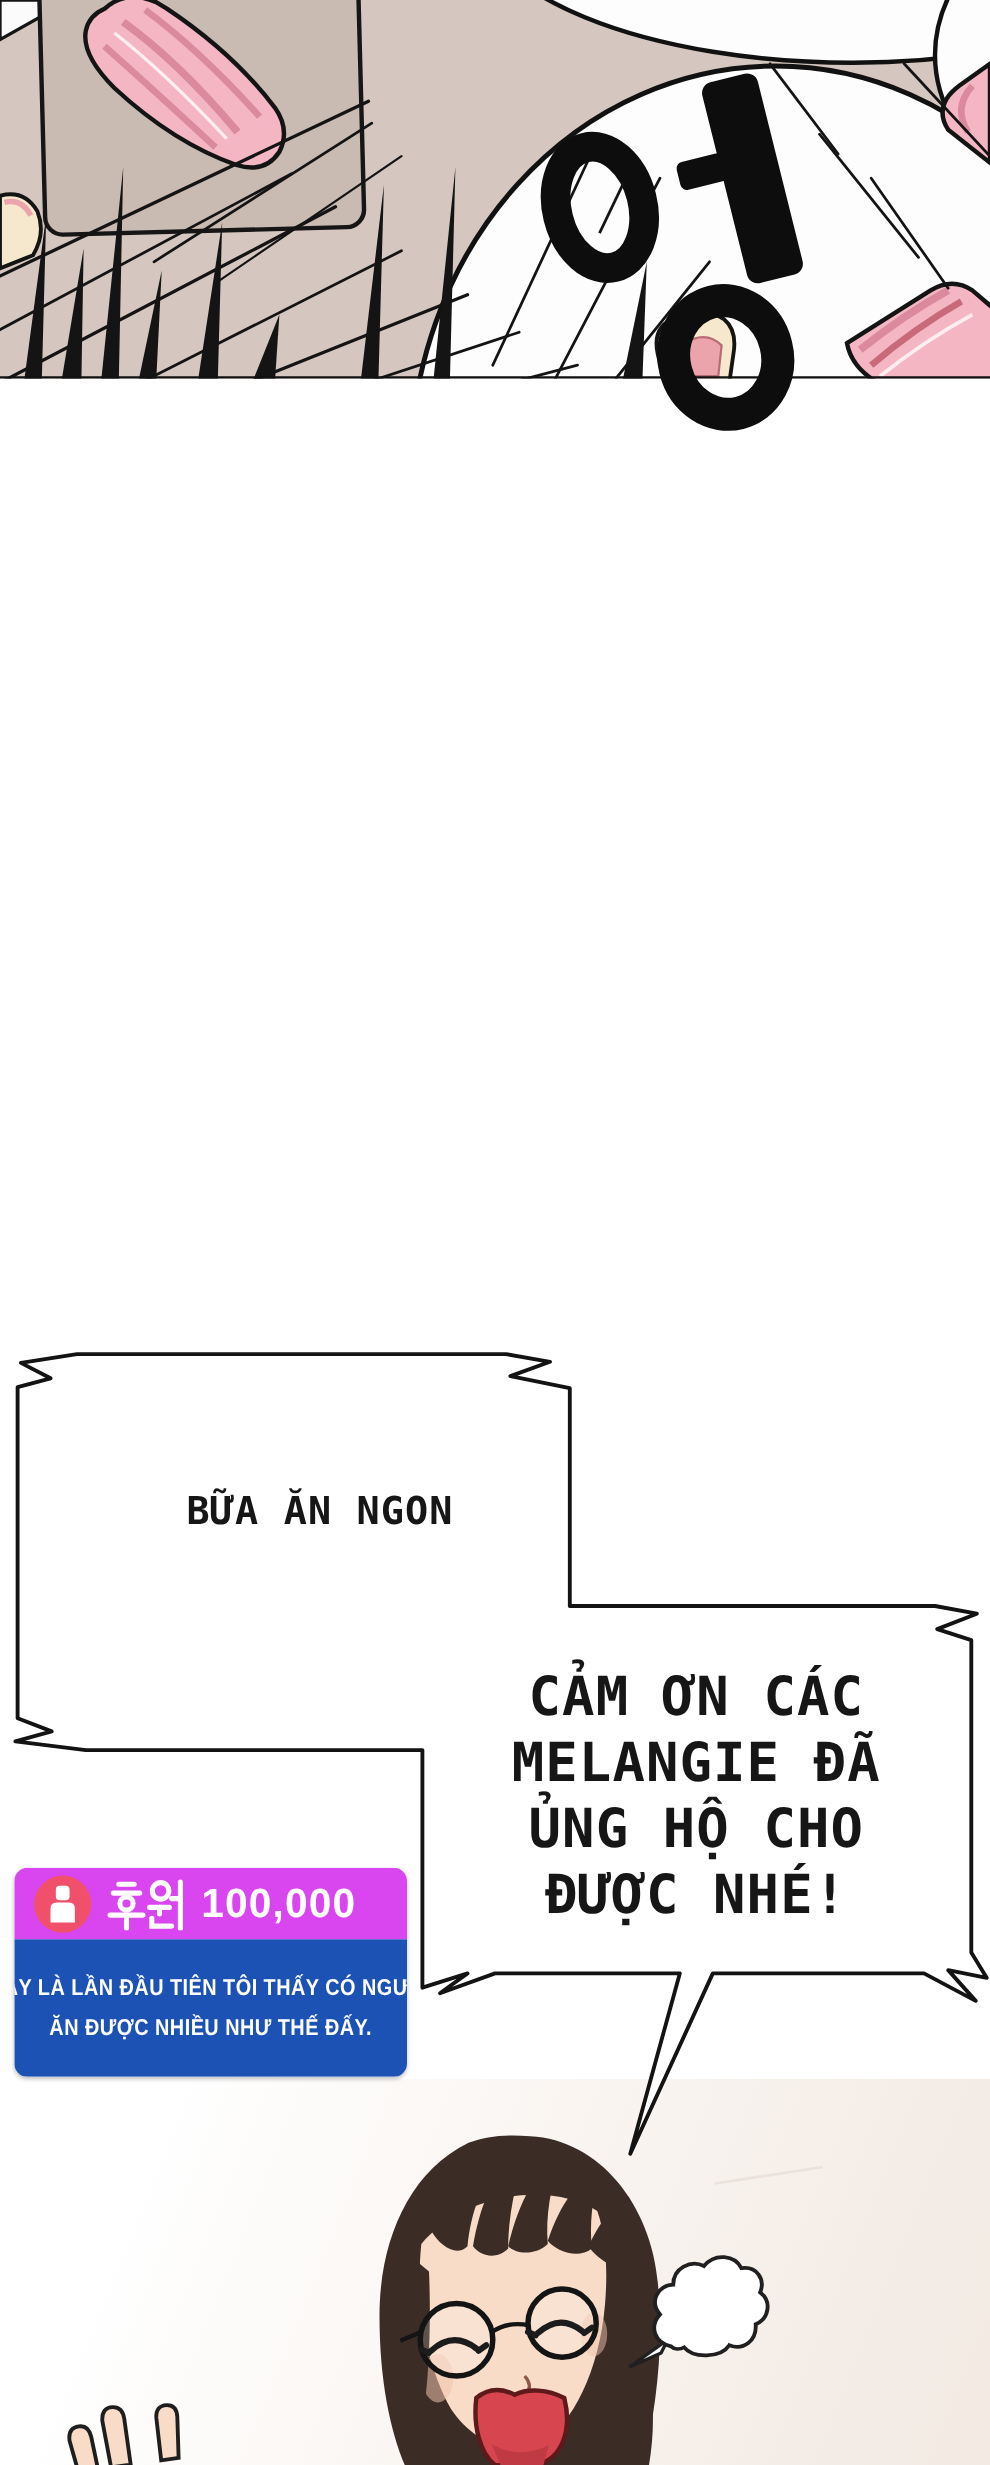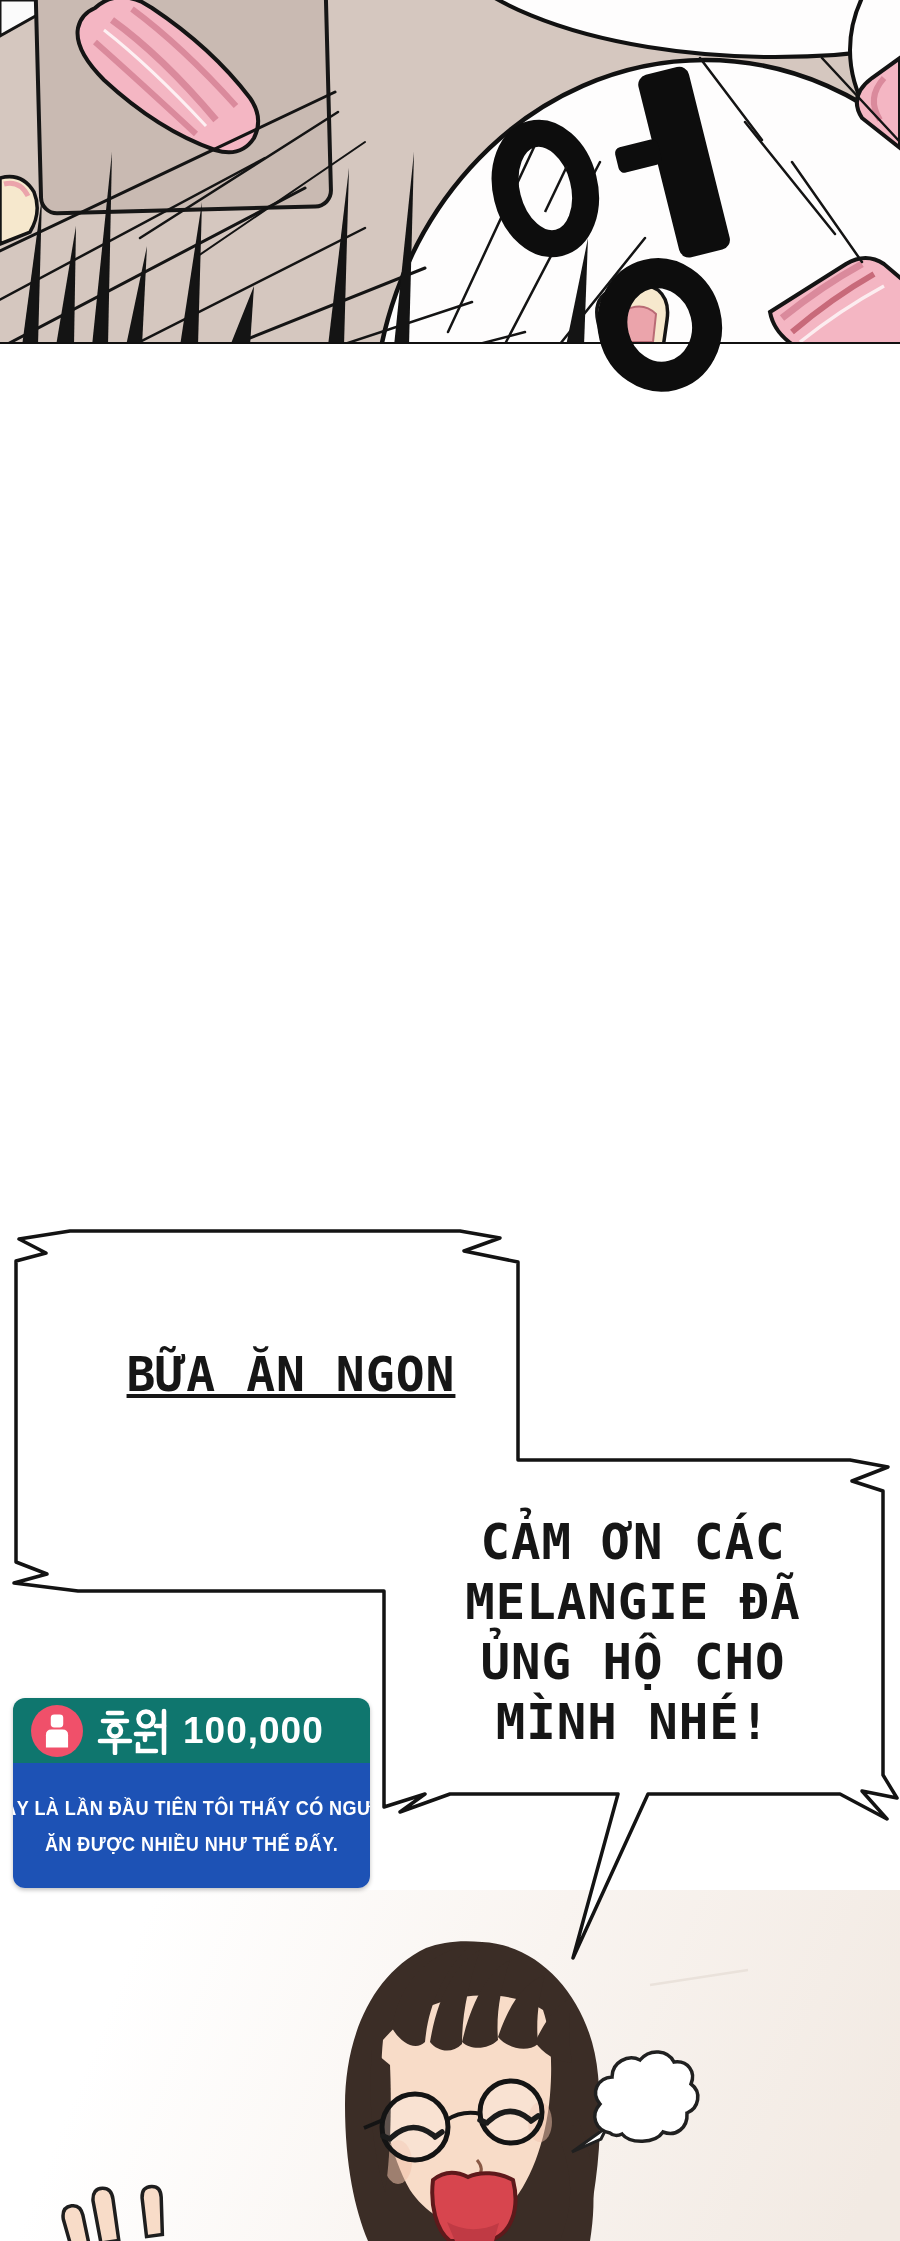--- a/index.html
+++ b/index.html
@@ -10,21 +10,21 @@
   }
   .abs{position:absolute;}
   svg{display:block;}
   
   .bubble-line{
     position:absolute;
     font-family:"DejaVu Sans Mono",monospace;
     font-weight:bold;color:#161616;text-align:center;
     letter-spacing:1px;white-space:nowrap;
   }
-  .b1{left:17px;width:548px;font-size:48px;line-height:56px;text-decoration:underline;}
+  .b1{left:17px;width:548px;font-size:35px;line-height:56px;}
   .b2{left:384px;width:498px;font-size:49px;line-height:58px;}
   
   .donation{
     left:13px;top:1698px;width:357px;height:190px;
     border-radius:12px;overflow:hidden;
     box-shadow:0 2px 4px rgba(0,0,0,0.25);
   }
   .donation-header{
     height:65px;display:flex;align-items:center;padding-left:18px;
   }
@@ -178,24 +178,24 @@
              L 16,71
              L 46,63 L 19,49
              Z" fill="#ffffff" stroke="#131313" stroke-width="3.5" stroke-linejoin="round"></path>
   </svg>
 
   <div class="bubble-line b1" style="top:1346px">BỮA ĂN NGON</div>
 
   <div class="bubble-line b2" style="top:1514px">CẢM ƠN CÁC</div>
   <div class="bubble-line b2" style="top:1574px">MELANGIE ĐÃ</div>
   <div class="bubble-line b2" style="top:1634px">ỦNG HỘ CHO</div>
-  <div class="bubble-line b2" style="top:1694px">MÌNH NHÉ!</div>
+  <div class="bubble-line b2" style="top:1694px">ĐƯỢC NHÉ!</div>
 
   <div class="abs donation">
-    <div class="donation-header" style="background:#0f766e">
+    <div class="donation-header" style="background:#d946ef">
       <div class="donation-icon" style="background:#f0506a">
         <svg width="34" height="36" viewBox="-10 -14 20 26">
           <rect x="-4.5" y="-13" width="9" height="9.5" rx="2.5" fill="#ffffff"></rect>
           <path d="M -8,11 L -8,2 Q -8,-2 -4,-2 L 4,-2 Q 8,-2 8,2 L 8,11 Z" fill="#ffffff"></path>
         </svg>
       </div>
       <svg width="74" height="48" viewBox="0 0 74 48" style="margin-left:14px" aria-label="후원">
         <g stroke="#ffffff" stroke-width="4.6" stroke-linecap="round" fill="none">
           <line x1="11" y1="6" x2="25" y2="6"></line>
           <line x1="6" y1="14" x2="30" y2="14"></line>

